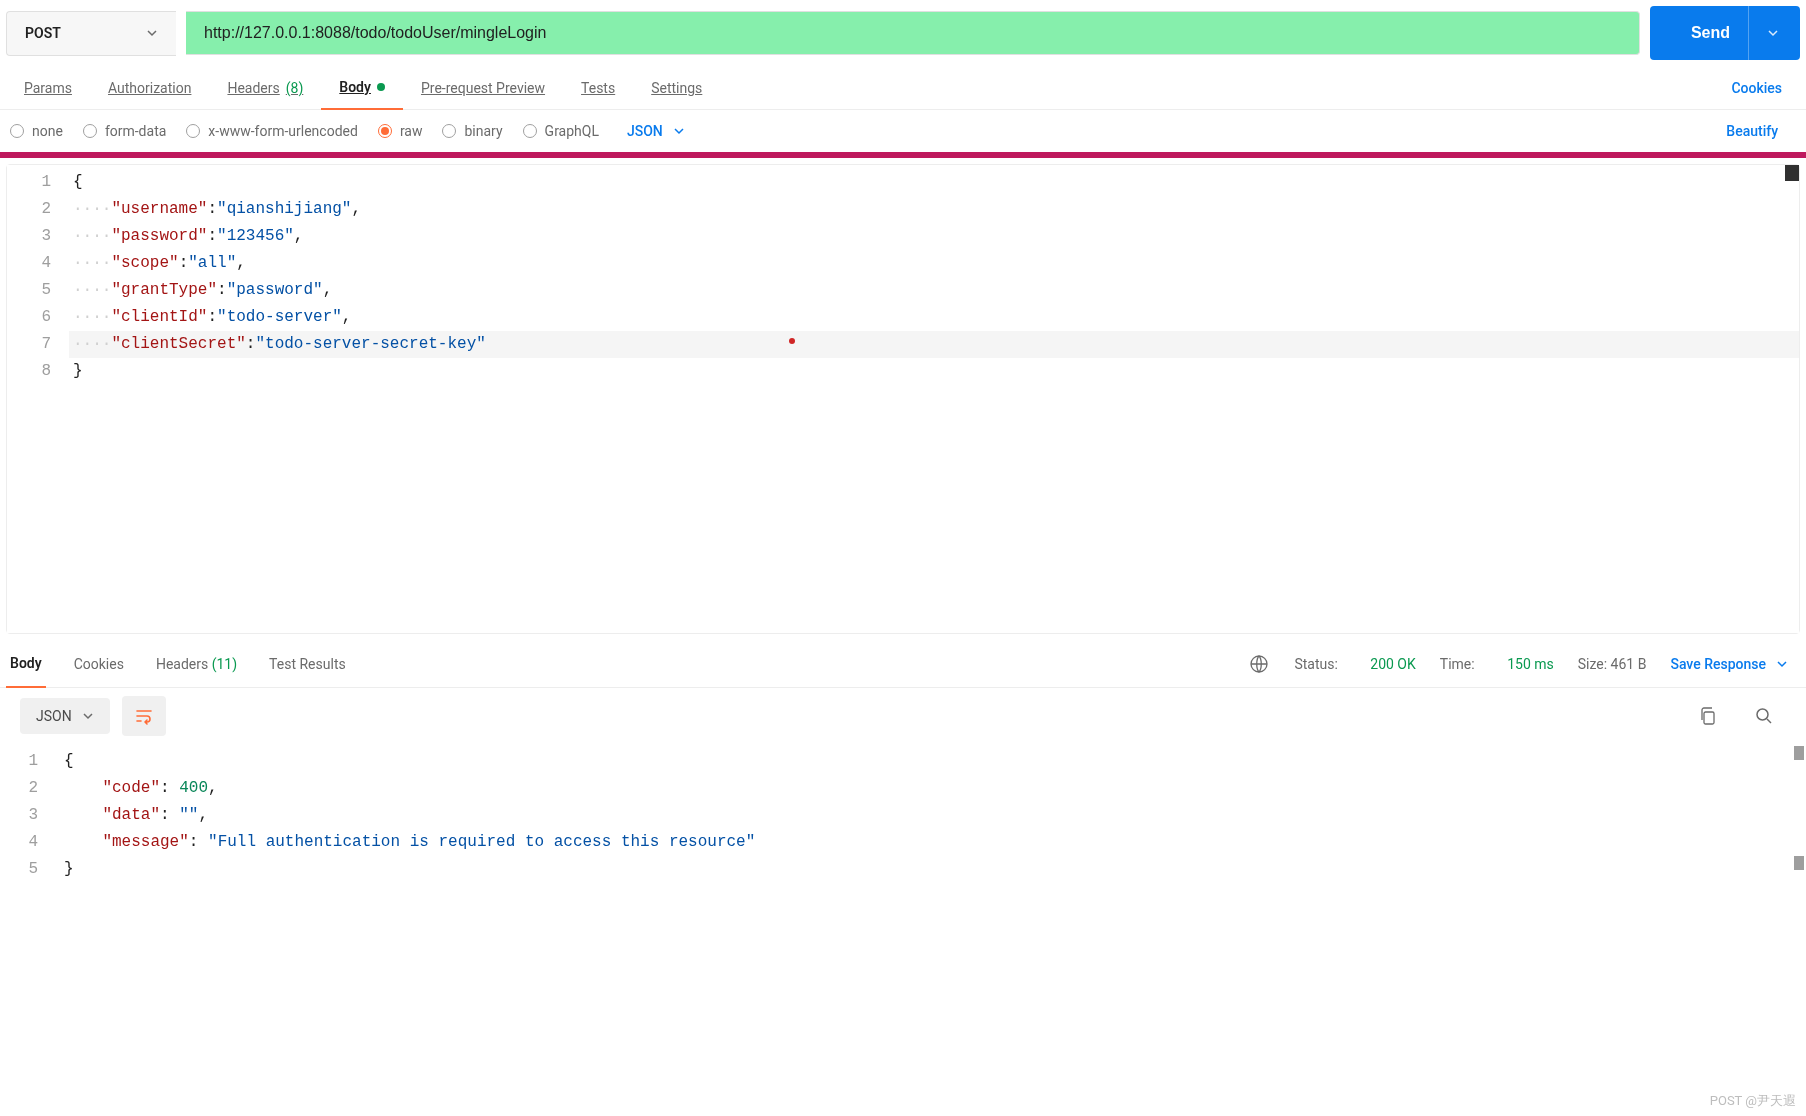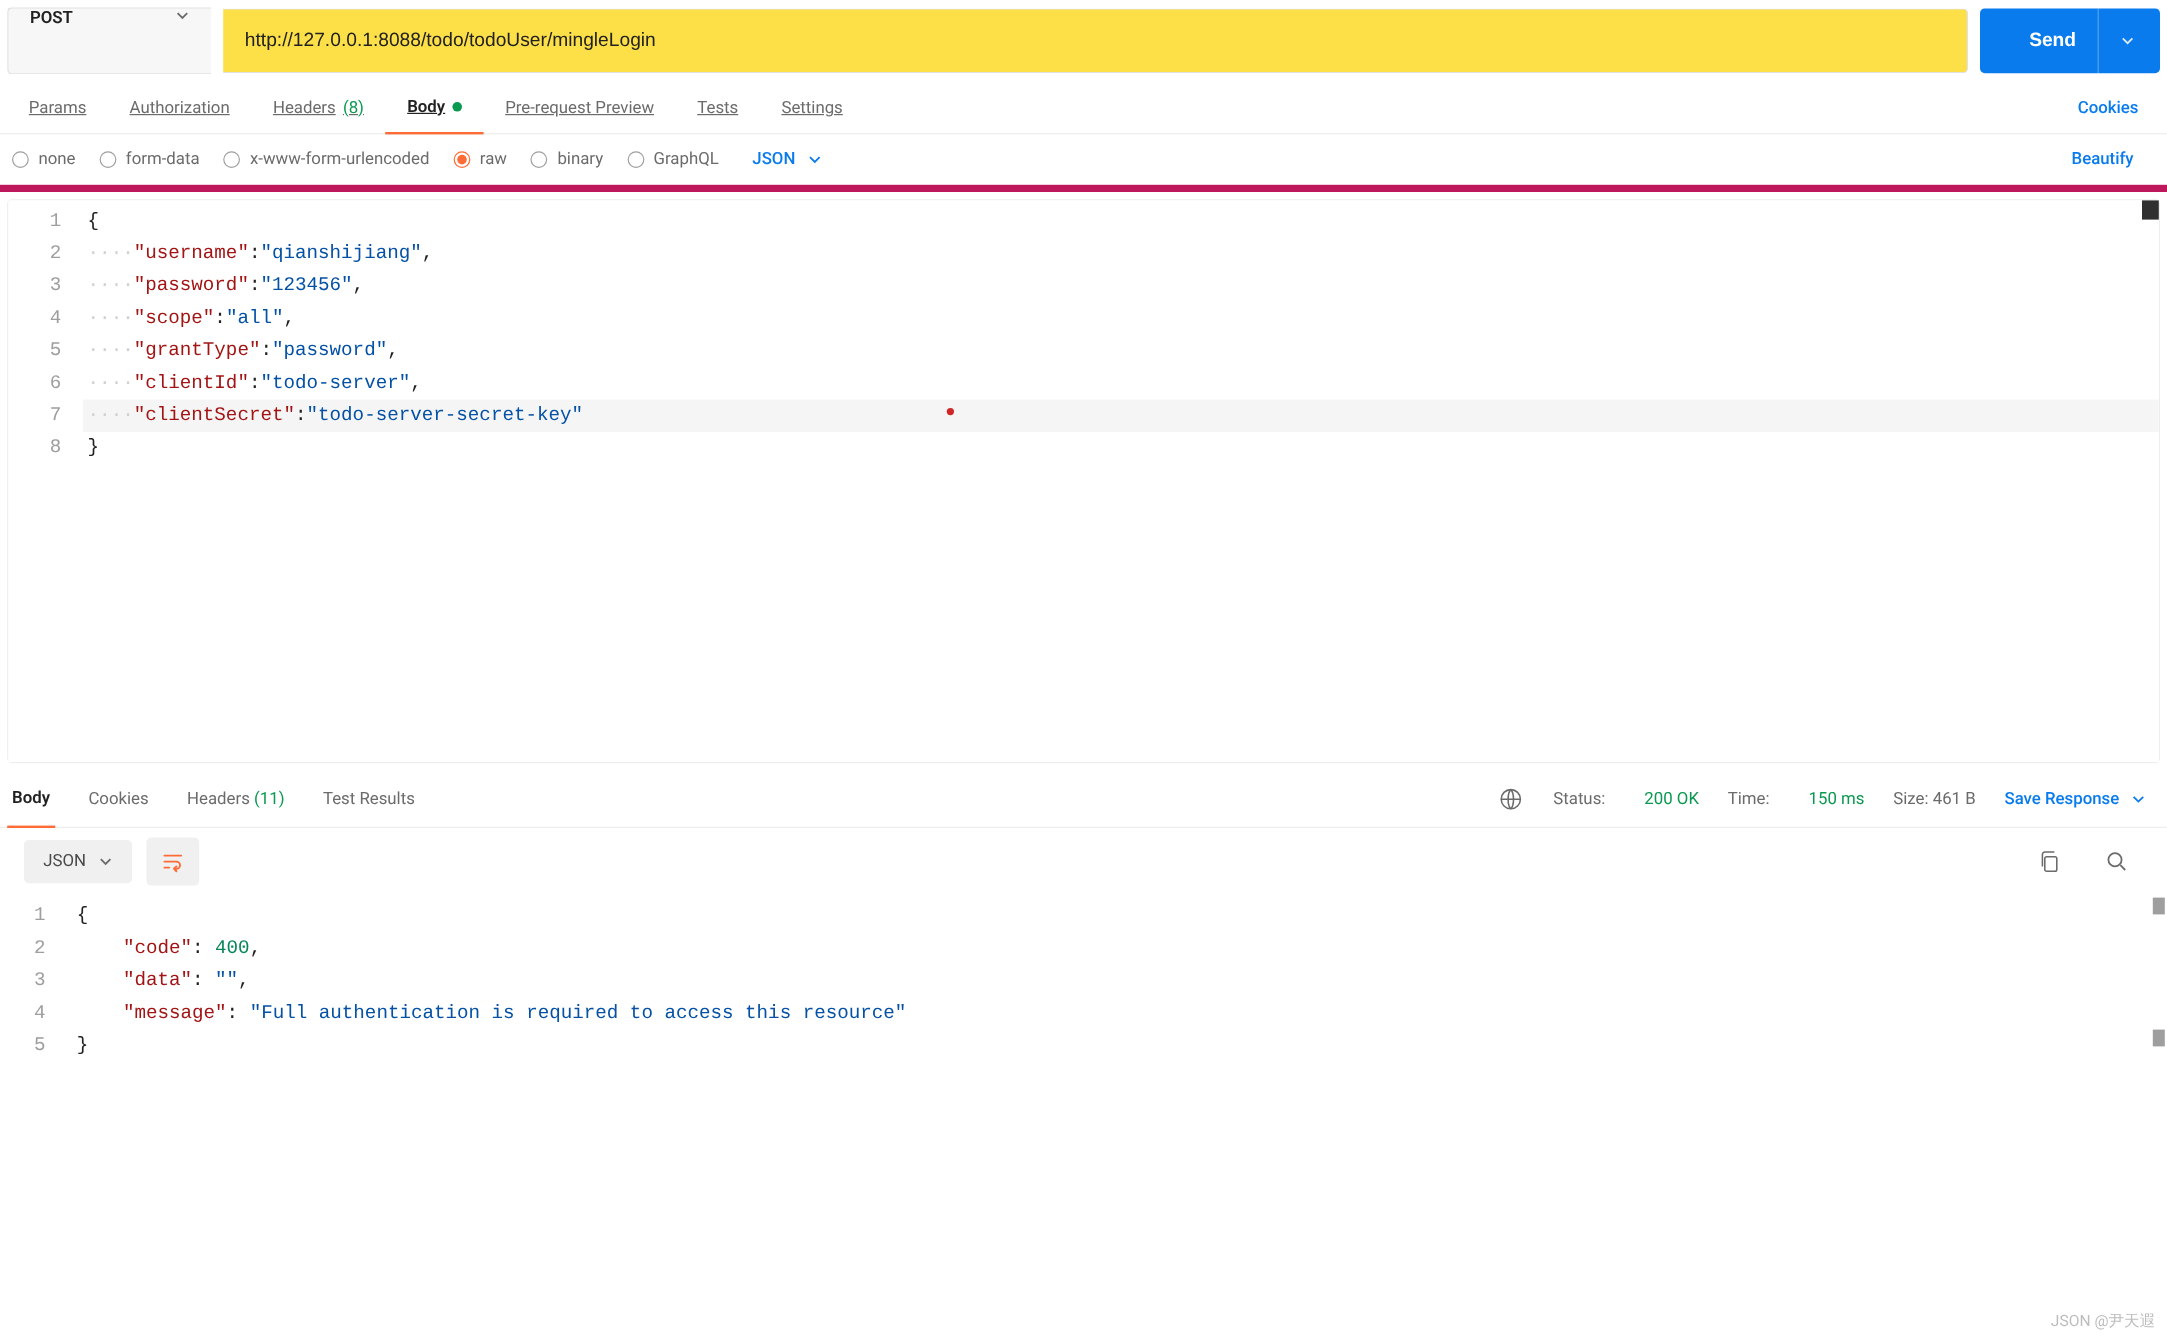--- a/index.html
+++ b/index.html
@@ -16,40 +16,41 @@
 
 
 .topbar {
   display: flex;
   align-items: center;
   padding: 6px 6px 6px 6px;
   gap: 10px;
 }
 .method-select {
   width: 170px;
-  height: 56px;
+  height: 45px;
   border: 1px solid #e0e0e0;
   border-right: none;
   border-radius: 4px 0 0 4px;
   background: #f7f7f7;
   display: flex;
+  align-items: center;
   justify-content: space-between;
   padding: 0 18px;
   font-weight: 600;
   color: #212121;
   cursor: pointer;
 }
 .method-select .chev { color: #6b6b6b; }
 .url-input {
   flex: 1;
-  height: 54px;
+  height: 44px;
   border: 1px solid #e0e0e0;
   border-left: none;
   border-radius: 0 4px 4px 0;
-  background: #fde047;
+  background: #86efac;
   padding: 0 18px;
   font-size: 16px;
   color: #212121;
 }
 .send-btn {
   width: 150px;
   height: 54px;
   background: #097BED;
   color: #fff;
   font-weight: 600;
@@ -377,13 +378,13 @@
     <div class="code-line"><span class="brace">{</span></div>
     <div class="code-line"><span>    </span><span class="key">"code"</span><span class="punct">: </span><span class="num">400</span><span class="punct">,</span></div>
     <div class="code-line"><span>    </span><span class="key">"data"</span><span class="punct">: </span><span class="str">""</span><span class="punct">,</span></div>
     <div class="code-line"><span>    </span><span class="key">"message"</span><span class="punct">: </span><span class="str">"Full authentication is required to access this resource"</span><span class="punct"></span></div>
     <div class="code-line"><span class="brace">}</span></div>
     <div class="sb-chunk" style="top:2px"></div>
     <div class="sb-chunk" style="top:112px"></div>
   </div>
 </div>
 
-<div class="watermark">JSON @尹天遐</div>
+<div class="watermark">POST @尹天遐</div>
 
 </body></html>

